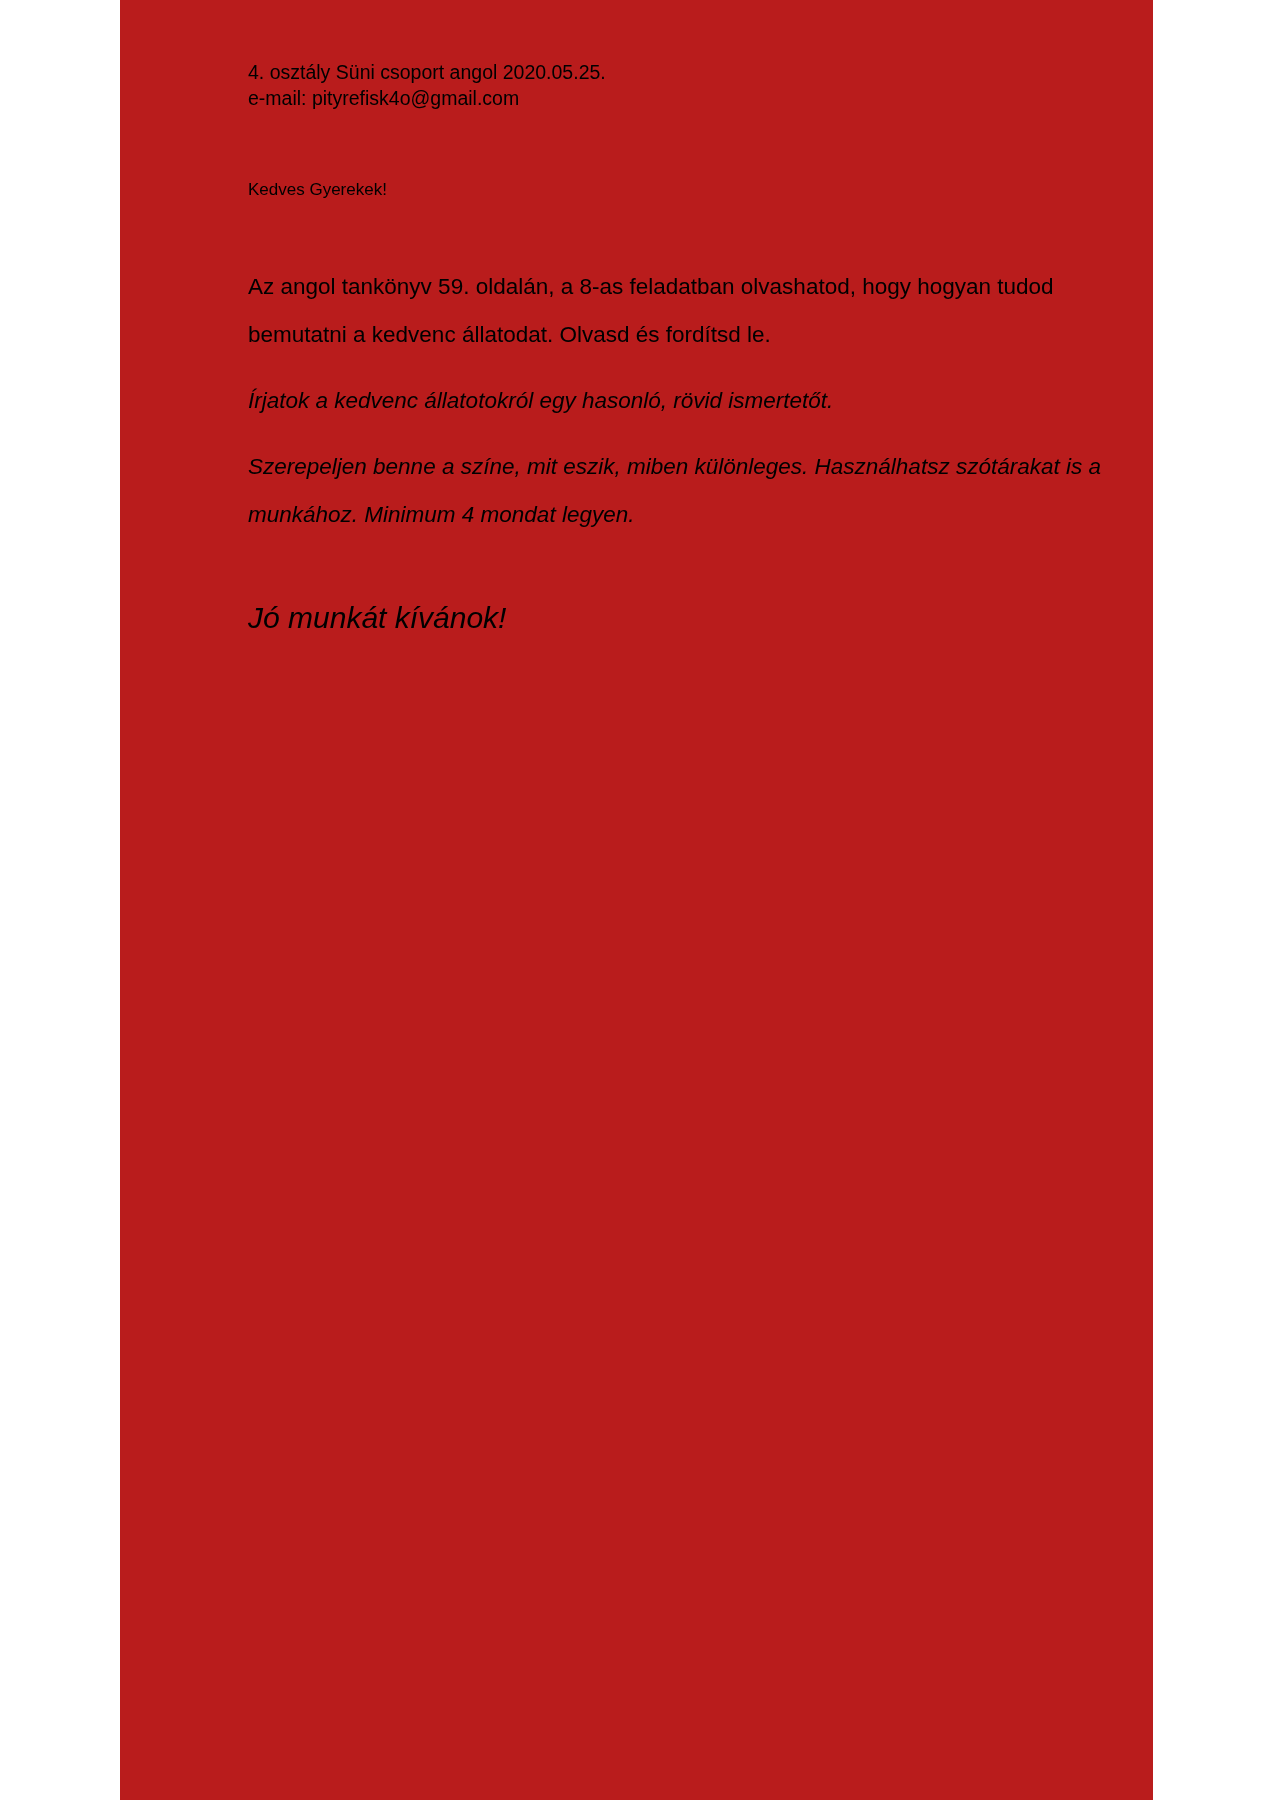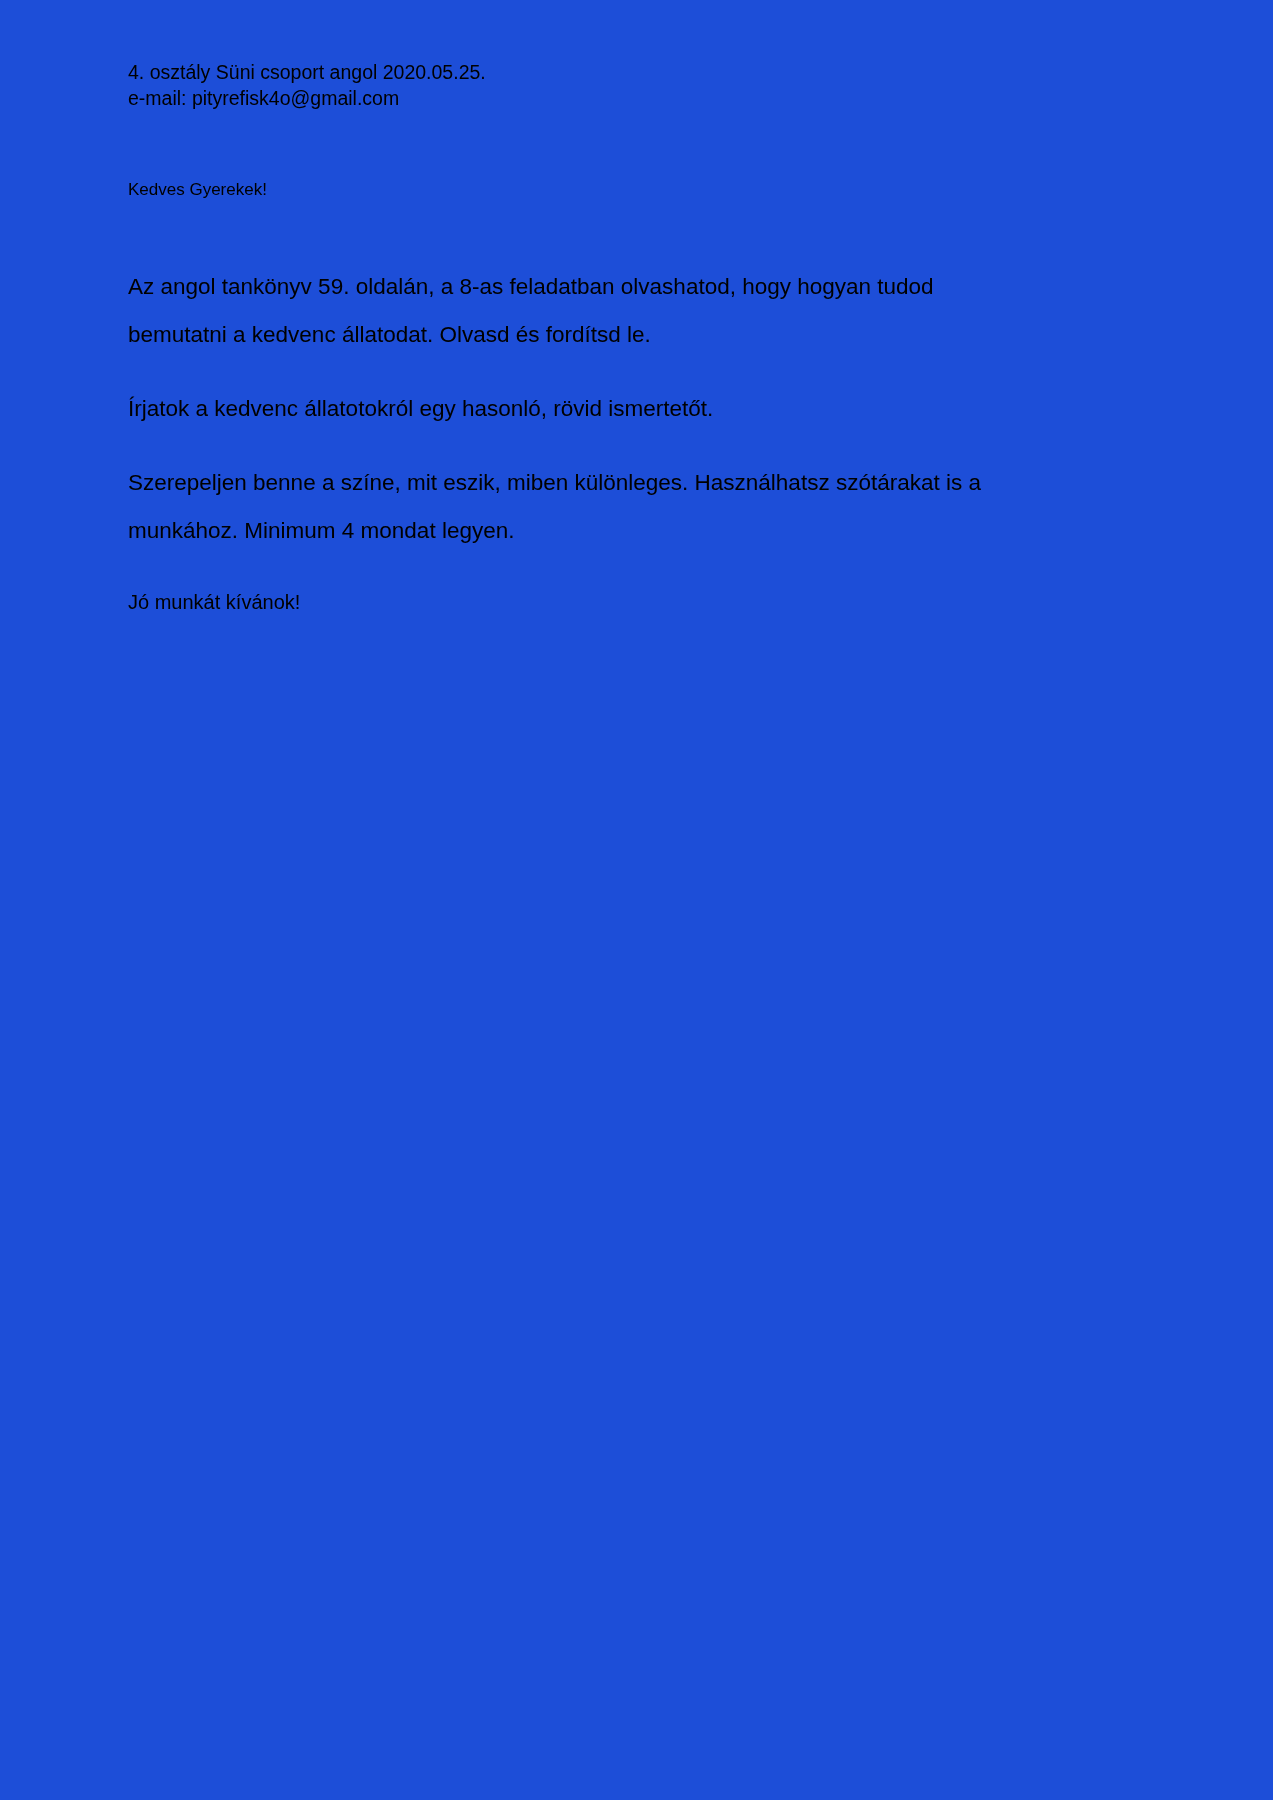--- a/index.html
+++ b/index.html
@@ -6,23 +6,23 @@
     margin: 0;
     padding: 0;
     background: #ffffff;
   }
   body {
     font-family: "Liberation Sans", sans-serif;
     color: #000000;
   }
   .page {
     position: relative;
-    width: 1273px;
+    width: 1033px;
     height: 1800px;
-    background: #1d4ed8;
+    background: #b91c1c;
     box-sizing: border-box;
     margin: 0 auto;
     overflow: hidden;
   }
   .content {
     position: absolute;
     left: 128px;
     top: 60px;
     width: 880px;
   }
@@ -39,26 +39,28 @@
     line-height: 30px;
     margin-top: 64px;
   }
   .para {
     font-size: 22.5px;
     line-height: 48px;
     margin-top: 58px;
     max-width: 860px;
   }
   .para.tight {
-    margin-top: 26px;
+    margin-top: 18px;
+    font-style: italic;
   }
   .closing {
-    font-size: 20px;
+    font-size: 30px;
     line-height: 30px;
-    margin-top: 32px;
+    margin-top: 64px;
+    font-style: italic;
   }
 </style>
 </head>
 <body>
 
 <div class="page">
   <div class="content">
 
     <div class="header-block">
       <div class="header-line">4. osztály Süni csoport angol 2020.05.25.</div>

